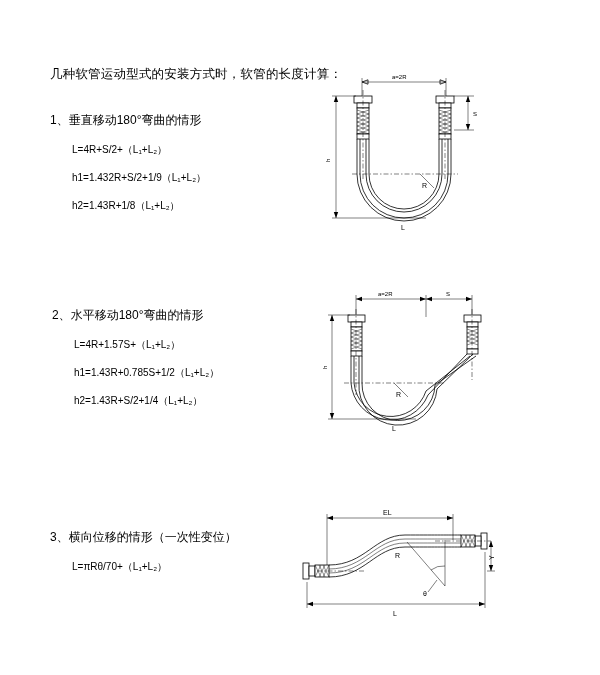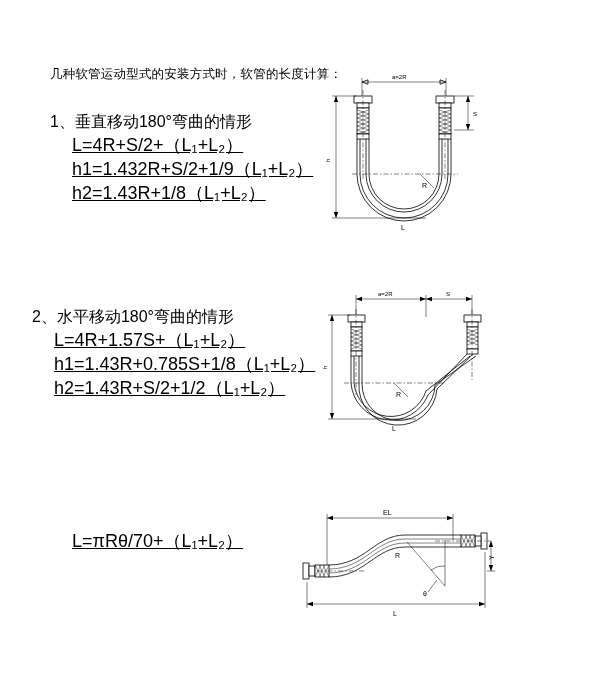--- a/index.html
+++ b/index.html
@@ -26,32 +26,31 @@
     top: 22px;
     font-size: 12.5px;
     letter-spacing: 0.2px;
     white-space: nowrap;
     margin-top: 44px;
   }
   .case {
     position: absolute;
   }
   .case-title {
-    font-size: 16px;
+    font-size: 12px;
     white-space: nowrap;
   }
   .formula {
-    font-size: 18px;
+    font-size: 10px;
     white-space: nowrap;
-    margin-top: 0;
+    margin-top: 14px;
     padding-left: 22px;
-    text-decoration: underline;
   }
   .case1 { left: 50px; top: 112px; }
-  .case2 { left: 32px; top: 307px; }
+  .case2 { left: 52px; top: 307px; }
   .case3 { left: 50px; top: 529px; }
 
   .fig {
     position: absolute;
   }
   .fig1 { left: 316px; top: 70px; }
   .fig2 { left: 316px; top: 285px; }
   .fig3 { left: 295px; top: 500px; }
 
   svg { display: block; }
@@ -152,22 +151,22 @@
       <line class="thin" x1="138" y1="60" x2="158" y2="60"></line>
       <text class="dimtxt" x="157" y="46">S</text>
 
       <text class="dimtxt2" x="85" y="160">L</text>
     </svg>
   </div>
 
   <div class="case case2">
     <div class="case-title">2、水平移动180°弯曲的情形</div>
     <div class="formula">L=4R+1.57S+（L₁+L₂）</div>
-    <div class="formula">h1=1.43R+0.785S+1/8（L₁+L₂）</div>
-    <div class="formula">h2=1.43R+S/2+1/2（L₁+L₂）</div>
+    <div class="formula">h1=1.43R+0.785S+1/2（L₁+L₂）</div>
+    <div class="formula">h2=1.43R+S/2+1/4（L₁+L₂）</div>
   </div>
 
   <div class="fig fig2">
     <svg width="180" height="180" viewBox="0 0 180 180">
 
       <line class="thin" x1="40" y1="14" x2="110" y2="14"></line>
       <path d="M40 14 l6 -2.2 v4.4 z" fill="#000"></path>
       <path d="M110 14 l-6 -2.2 v4.4 z" fill="#000"></path>
       <text class="dimtxt" x="62" y="11">a=2R</text>
       <line class="thin" x1="110" y1="14" x2="156" y2="14"></line>
@@ -227,20 +226,21 @@
       <path d="M16 134 l-2.2 -6 h4.4 z" fill="#000"></path>
       <line class="thin" x1="12" y1="30" x2="34" y2="30"></line>
       <line class="thin" x1="12" y1="134" x2="100" y2="134"></line>
       <text class="dimtxt" x="11" y="84" transform="rotate(-90 11 84)">h</text>
 
       <text class="dimtxt2" x="76" y="146">L</text>
     </svg>
   </div>
 
   <div class="case case3">
+    <div class="case-title">3、横向位移的情形（一次性变位）</div>
     <div class="formula">L=πRθ/70+（L₁+L₂）</div>
   </div>
 
   <div class="fig fig3">
     <svg width="205" height="125" viewBox="0 0 205 125">
 
       <line class="thin" x1="32" y1="18" x2="158" y2="18"></line>
       <path d="M32 18 l6 -2.2 v4.4 z" fill="#000"></path>
       <path d="M158 18 l-6 -2.2 v4.4 z" fill="#000"></path>
       <line class="thin" x1="32" y1="14" x2="32" y2="70"></line>

